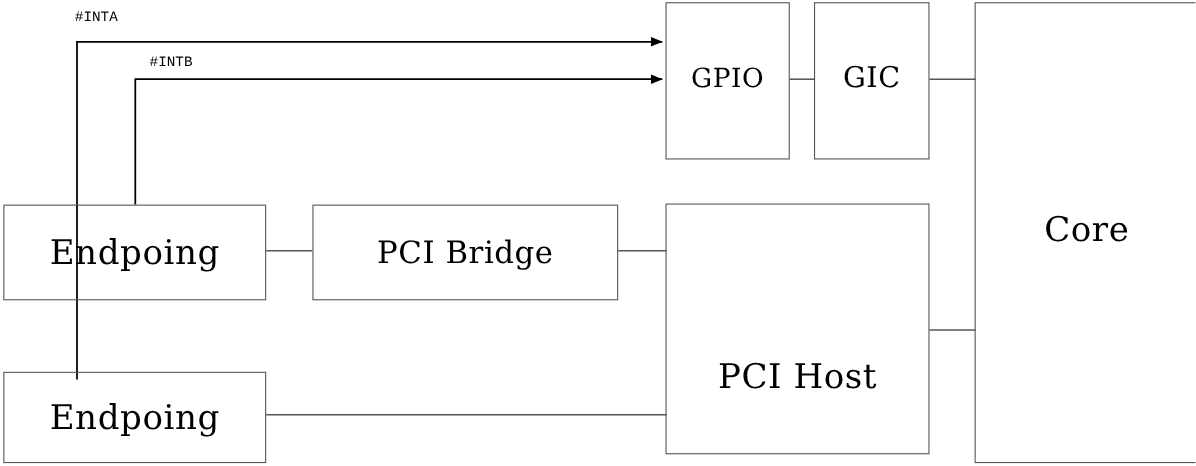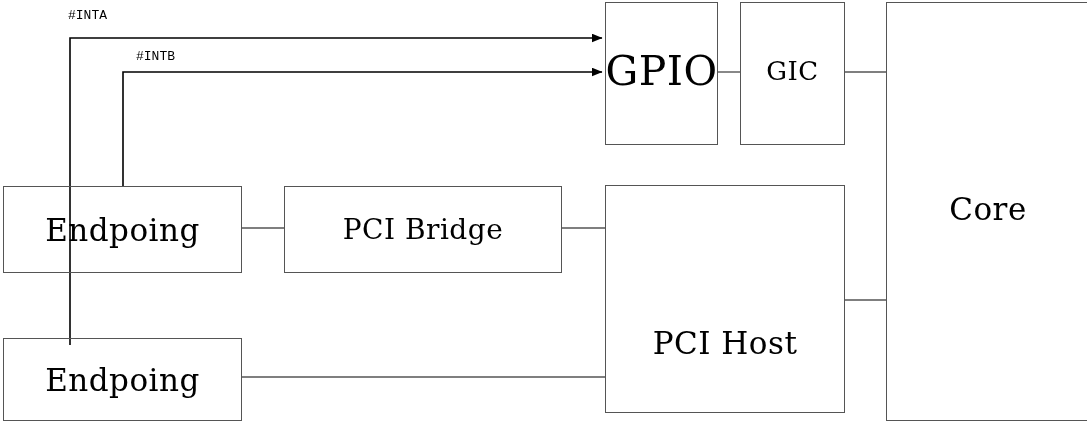--- a/index.html
+++ b/index.html
@@ -53,21 +53,21 @@
   #node-pci-bridge     { left: 284px; top: 186px; width: 278px; height: 87px;  }
   #node-pci-host       { left: 605px; top: 185px; width: 240px; height: 228px; justify-content: center; }
   #node-gpio           { left: 605px; top: 2px;   width: 113px; height: 143px; }
   #node-gic            { left: 740px; top: 2px;   width: 105px; height: 143px; }
   #node-core           { left: 886px; top: 2px;   width: 204px; height: 419px; }
 
   #node-endpoint-top .node-label,
   #node-endpoint-bottom .node-label { font-size: 31px; }
   #node-pci-bridge .node-label      { font-size: 28px; }
   #node-pci-host .node-label        { font-size: 31px; position: relative; top: 44px; }
-  #node-gpio .node-label            { font-size: 41px; position: relative; top: -3px; }
+  #node-gpio .node-label            { font-size: 24px; position: relative; top: -3px; }
   #node-gic .node-label             { font-size: 26px; position: relative; top: -3px; }
   #node-core .node-label            { font-size: 31px; position: relative; top: -3px; }
 
   #label-inta { left: 68px;  top: 9px;  }
   #label-intb { left: 136px; top: 50px; }
 </style>
 </head>
 <body>
 
 <div id="diagram-root">

